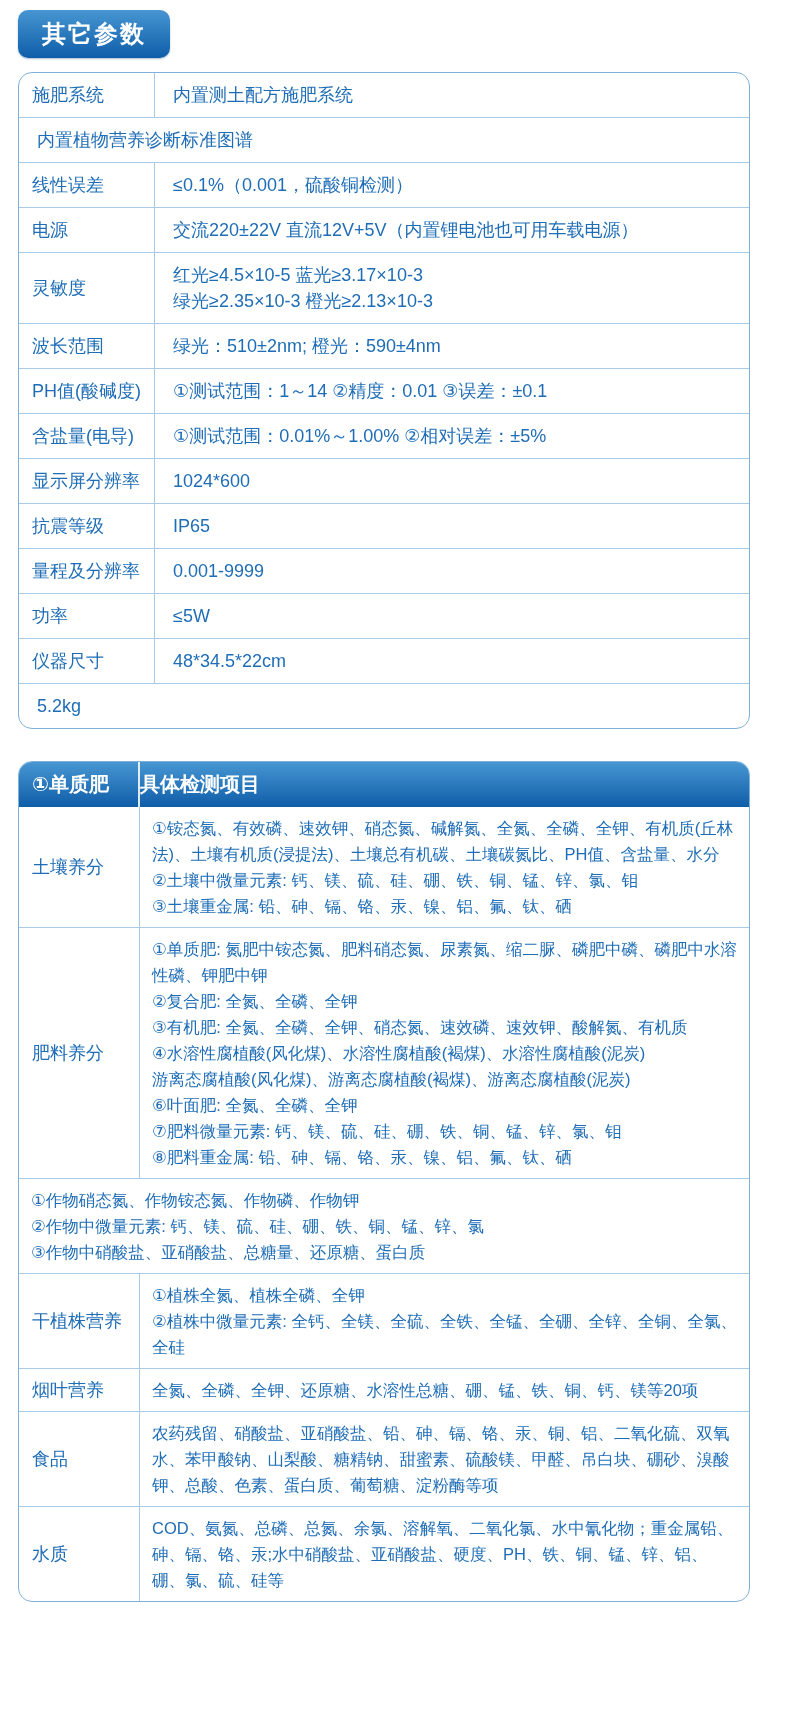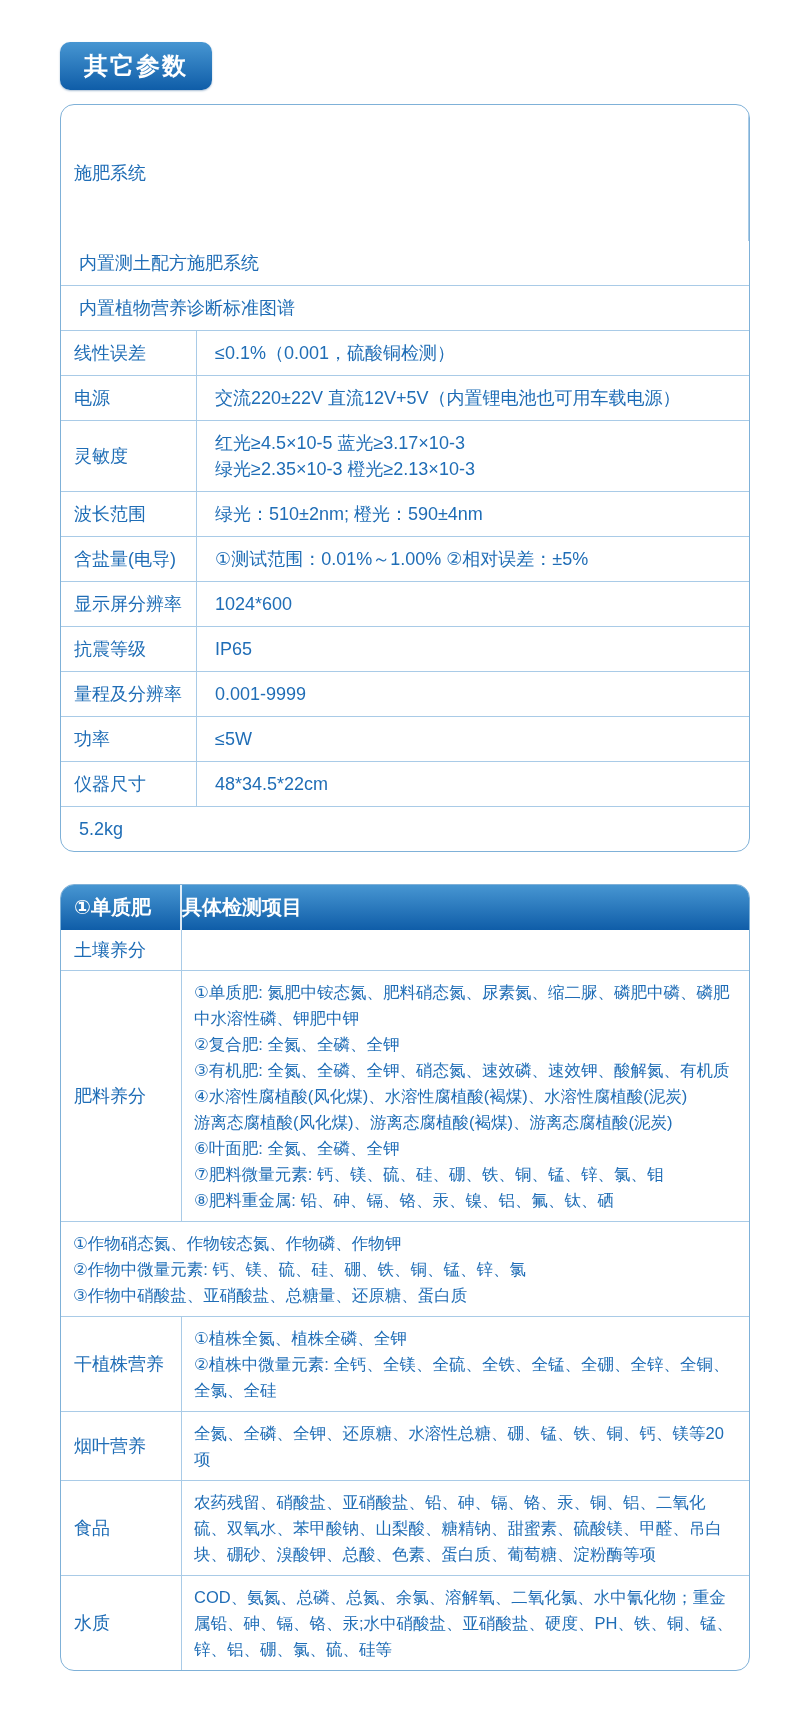--- a/index.html
+++ b/index.html
@@ -12,21 +12,21 @@
     --bg:#ffffff;
   }
   *{box-sizing:border-box;}
   html,body{margin:0;padding:0;}
   body{
     width:790px;
     background:var(--bg);
     font-family:"Liberation Sans","DejaVu Sans",sans-serif;
     color:var(--accent);
   }
-  .wrap{padding:10px 40px 40px 60px;margin-top:32px;}
+  .wrap{padding:10px 40px 40px 18px;}
 
   
   .badge{
     display:inline-block;
     padding:8px 24px;
     font-size:24px;
     font-weight:bold;
     letter-spacing:2px;
     color:var(--hdr-text);
     background:linear-gradient(180deg,var(--hdr-top) 0%,var(--hdr-bot) 100%);
@@ -36,21 +36,21 @@
 
   
   .spec-table{
     margin-top:14px;
     border:1px solid var(--border);
     border-radius:14px;
     overflow:hidden;
     background:#fff;
   }
   .prow{display:flex;border-top:1px solid var(--grid);}
-  .prow:first-child{border-top:none;flex-direction:column;}
+  .prow:first-child{border-top:none;}
   .plabel{
     flex:0 0 136px;
     padding:9px 4px 9px 13px;
     border-right:1px solid var(--grid);
     display:flex;align-items:center;
     font-size:18px;
     line-height:26px;
     white-space:nowrap;
   }
   .pvalue{
@@ -140,20 +140,26 @@
             <div>绿光≥2.35×10-3 橙光≥2.13×10-3</div>
           </div>
         </div>
         <div class="prow">
           <div class="plabel">波长范围</div>
           <div class="pvalue">
             <div>绿光：510±2nm; 橙光：590±4nm</div>
           </div>
         </div>
         <div class="prow">
+          <div class="plabel">PH值(酸碱度)</div>
+          <div class="pvalue">
+            <div>①测试范围：1～14 ②精度：0.01 ③误差：±0.1</div>
+          </div>
+        </div>
+        <div class="prow">
           <div class="plabel">含盐量(电导)</div>
           <div class="pvalue">
             <div>①测试范围：0.01%～1.00% ②相对误差：±5%</div>
           </div>
         </div>
         <div class="prow">
           <div class="plabel">显示屏分辨率</div>
           <div class="pvalue">
             <div>1024*600</div>
           </div>
@@ -191,20 +197,25 @@
   </div>
 
   <div class="detect-table">
     <div class="dheader">
       <div class="dh-cat">①单质肥</div>
       <div class="dh-items">具体检测项目</div>
     </div>
     <div>
         <div class="drow">
           <div class="dcat">土壤养分</div>
+          <div class="ditems">
+            <div class="ditem">①铵态氮、有效磷、速效钾、硝态氮、碱解氮、全氮、全磷、全钾、有机质(丘林法)、土壤有机质(浸提法)、土壤总有机碳、土壤碳氮比、PH值、含盐量、水分</div>
+            <div class="ditem">②土壤中微量元素: 钙、镁、硫、硅、硼、铁、铜、锰、锌、氯、钼</div>
+            <div class="ditem">③土壤重金属: 铅、砷、镉、铬、汞、镍、铝、氟、钛、硒</div>
+          </div>
         </div>
         <div class="drow">
           <div class="dcat">肥料养分</div>
           <div class="ditems">
             <div class="ditem">①单质肥: 氮肥中铵态氮、肥料硝态氮、尿素氮、缩二脲、磷肥中磷、磷肥中水溶性磷、钾肥中钾</div>
             <div class="ditem">②复合肥: 全氮、全磷、全钾</div>
             <div class="ditem">③有机肥: 全氮、全磷、全钾、硝态氮、速效磷、速效钾、酸解氮、有机质</div>
             <div class="ditem">④水溶性腐植酸(风化煤)、水溶性腐植酸(褐煤)、水溶性腐植酸(泥炭)</div>
             <div class="ditem">游离态腐植酸(风化煤)、游离态腐植酸(褐煤)、游离态腐植酸(泥炭)</div>
             <div class="ditem">⑥叶面肥: 全氮、全磷、全钾</div>

